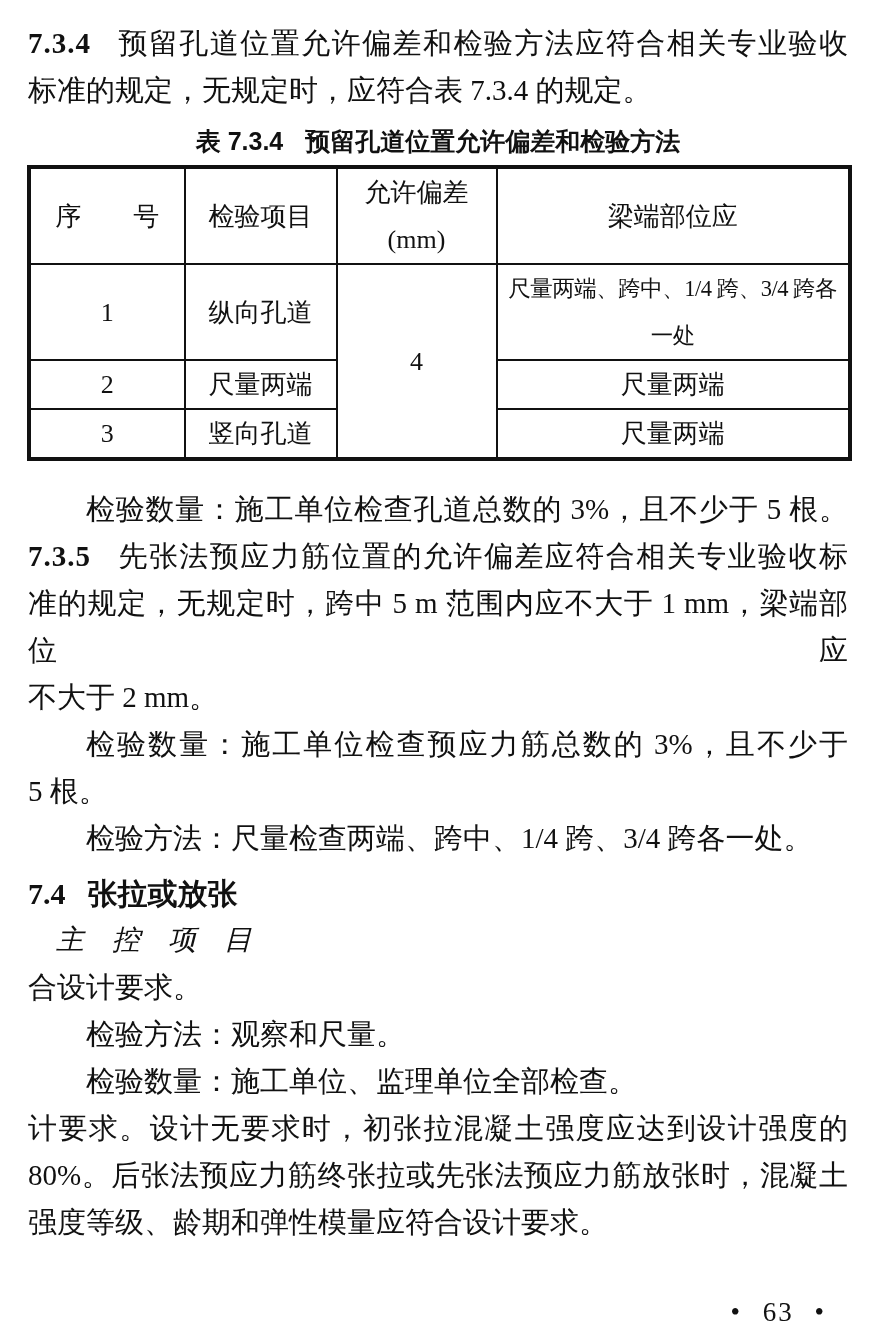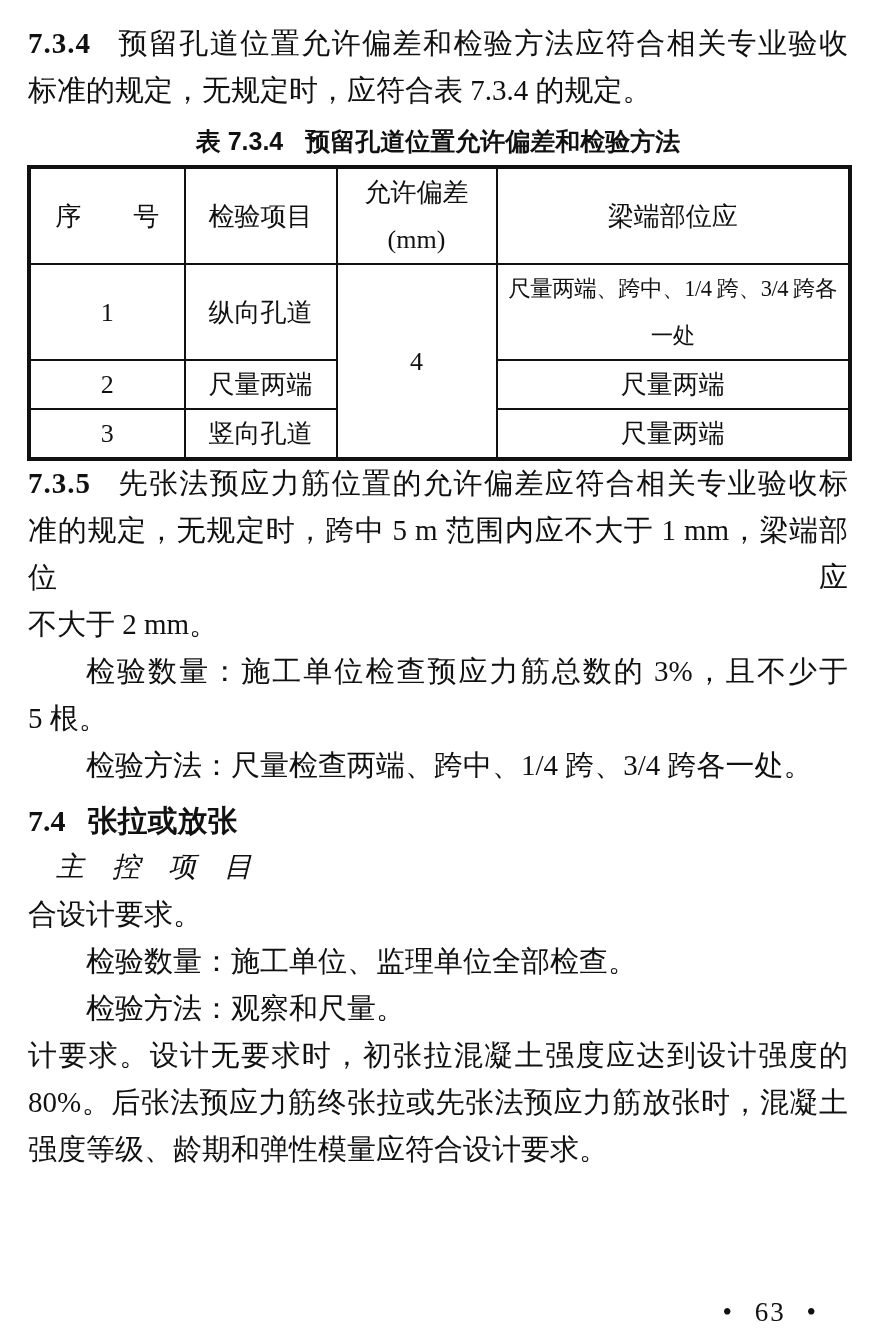--- a/index.html
+++ b/index.html
@@ -76,21 +76,21 @@
     text-align: left;
     font-style: italic;
     font-size: 28px;
     line-height: 40px;
     letter-spacing: 1em;
     padding-left: 1em;
     margin-bottom: 4px;
   }
   .page-number {
     position: absolute;
-    right: 56px;
+    right: 48px;
     bottom: 16px;
     font-size: 27px;
     line-height: 30px;
     word-spacing: 12px;
     letter-spacing: 2px;
   }
 </style>
 </head>
 <body>
 
@@ -131,20 +131,23 @@
         <td>尺量两端</td>
       </tr>
       <tr>
         <td>3</td>
         <td>竖向孔道</td>
         <td>尺量两端</td>
       </tr>
     </tbody>
   </table>
 
+  <div class="para after-table">
+    <div class="line fill indent">检验数量：施工单位检查孔道总数的 3%，且不少于 5 根。</div>
+  </div>
 
   <div class="para">
     <div class="line fill"><span class="clause-num">7.3.5</span><span>先张法预应力筋位置的允许偏差应符合相关专业验收标</span></div>
     <div class="line fill">准的规定，无规定时，跨中 5 m 范围内应不大于 1 mm，梁端部位应</div>
     <div class="line">不大于 2 mm。</div>
   </div>
 
   <div class="para">
     <div class="line fill indent">检验数量：施工单位检查预应力筋总数的 3%，且不少于</div>
     <div class="line">5 根。</div>
@@ -158,24 +161,24 @@
     <span class="sec-num">7.4</span><span>张拉或放张</span>
   </div>
 
   <div class="sub-heading">主控项目</div>
 
   <div class="para">
     <div class="line">合设计要求。</div>
   </div>
 
   <div class="para">
-    <div class="line indent">检验数量：施工单位、监理单位全部检查。</div>
+    <div class="line indent">检验方法：观察和尺量。</div>
   </div>
   <div class="para">
-    <div class="line indent">检验方法：观察和尺量。</div>
+    <div class="line indent">检验数量：施工单位、监理单位全部检查。</div>
   </div>
 
   <div class="para">
     <div class="line fill">计要求。设计无要求时，初张拉混凝土强度应达到设计强度的</div>
     <div class="line fill">80%。后张法预应力筋终张拉或先张法预应力筋放张时，混凝土</div>
     <div class="line">强度等级、龄期和弹性模量应符合设计要求。</div>
   </div>
 
   <div class="page-number">• 63 •</div>
 

